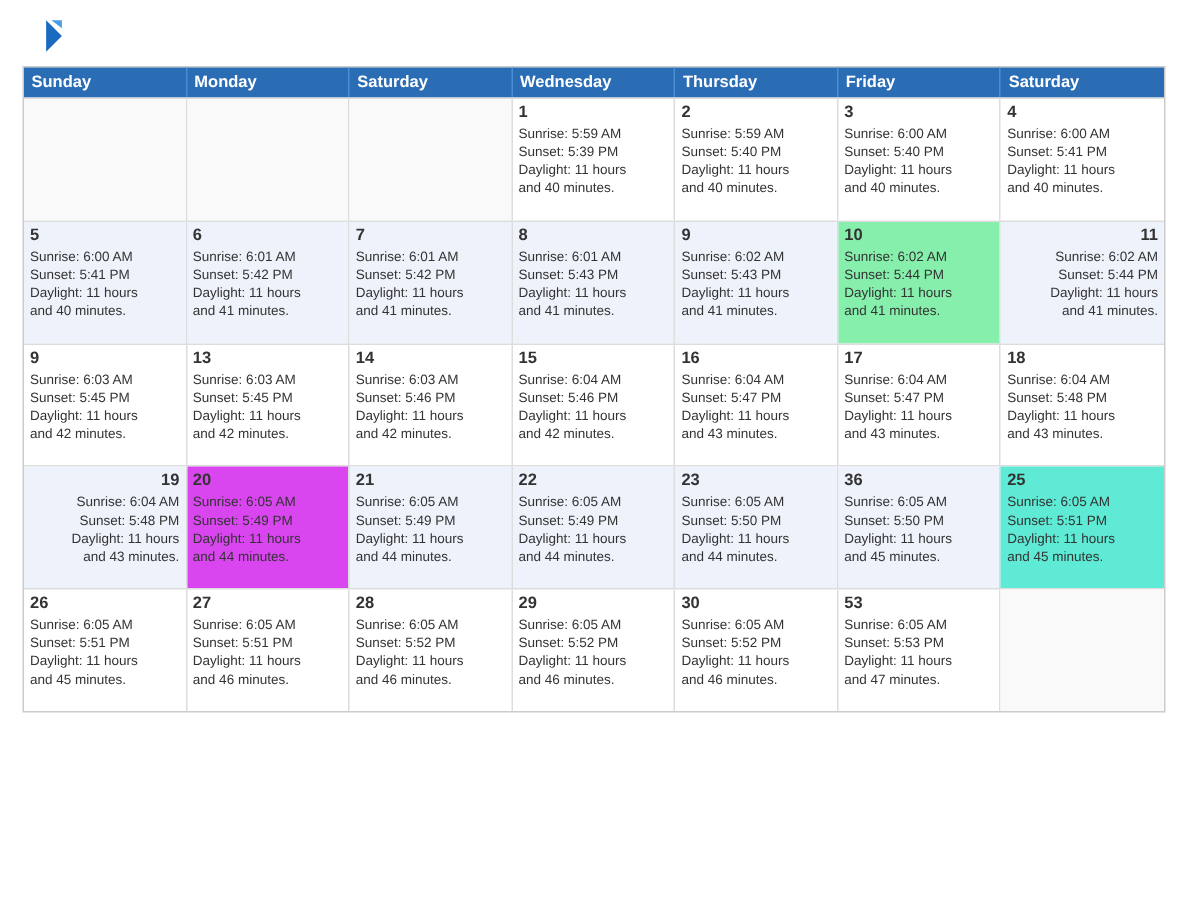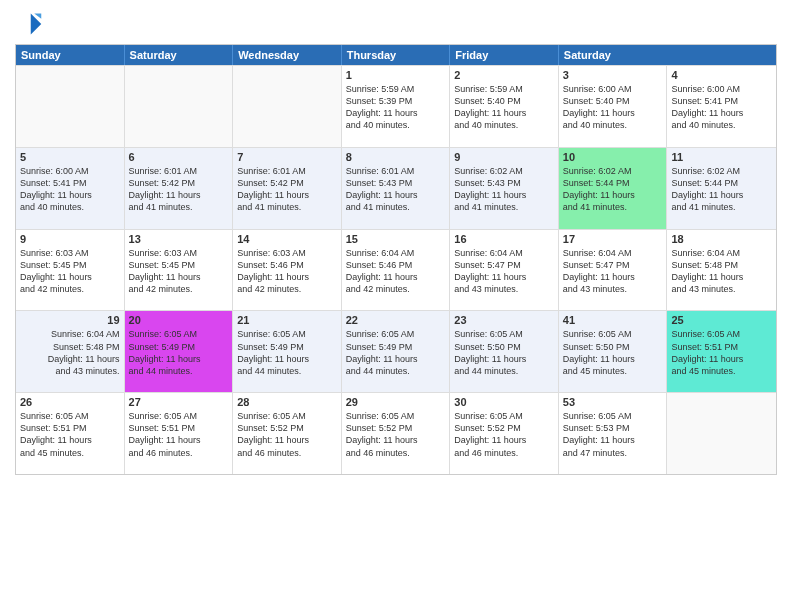--- a/index.html
+++ b/index.html
@@ -122,20 +122,21 @@
     </div>
     <div class="title-block">
       <div class="cal-title"></div>
       <div class="cal-subtitle"></div>
     </div>
   </div>
 
   <div class="calendar">
     <div class="cal-header-row">
     <div class="cal-header-cell">Sunday</div>
+        <div class="cal-header-cell">Monday</div>
         <div class="cal-header-cell">Saturday</div>
         <div class="cal-header-cell">Wednesday</div>
         <div class="cal-header-cell">Thursday</div>
         <div class="cal-header-cell">Friday</div>
         <div class="cal-header-cell">Saturday</div>
       </div>
 
     <div class="cal-body">
     <div class="cal-week">
           <div class="cal-cell empty"></div>
@@ -206,21 +207,21 @@
 Daylight: 11 hours
 and 41 minutes.</div>
           </div>
           <div class="cal-cell alt-row" style="background: #86efac;">
             <span class="day-num">10</span>
             <div class="cell-text" style="white-space: pre-line;">Sunrise: 6:02 AM
 Sunset: 5:44 PM
 Daylight: 11 hours
 and 41 minutes.</div>
           </div>
-          <div class="cal-cell alt-row" style="background: rgb(238, 242, 250);">
+          <div class="cal-cell alt-row" style="background: rgb(238, 242, 250); text-align: right;">
             <span class="day-num">11</span>
             <div class="cell-text" style="white-space: pre-line;">Sunrise: 6:02 AM
 Sunset: 5:44 PM
 Daylight: 11 hours
 and 41 minutes.</div>
           </div>
         </div>
         <div class="cal-week">
           <div class="cal-cell">
             <span class="day-num">9</span>
@@ -302,21 +303,21 @@
 and 44 minutes.</div>
           </div>
           <div class="cal-cell alt-row" style="background: rgb(238, 242, 250);">
             <span class="day-num">23</span>
             <div class="cell-text" style="white-space: pre-line;">Sunrise: 6:05 AM
 Sunset: 5:50 PM
 Daylight: 11 hours
 and 44 minutes.</div>
           </div>
           <div class="cal-cell alt-row" style="background: rgb(238, 242, 250);">
-            <span class="day-num">41</span>
+            <span class="day-num">36</span>
             <div class="cell-text" style="white-space: pre-line;">Sunrise: 6:05 AM
 Sunset: 5:50 PM
 Daylight: 11 hours
 and 45 minutes.</div>
           </div>
           <div class="cal-cell alt-row" style="background: #5eead4;">
             <span class="day-num">25</span>
             <div class="cell-text" style="white-space: pre-line;">Sunrise: 6:05 AM
 Sunset: 5:51 PM
 Daylight: 11 hours

